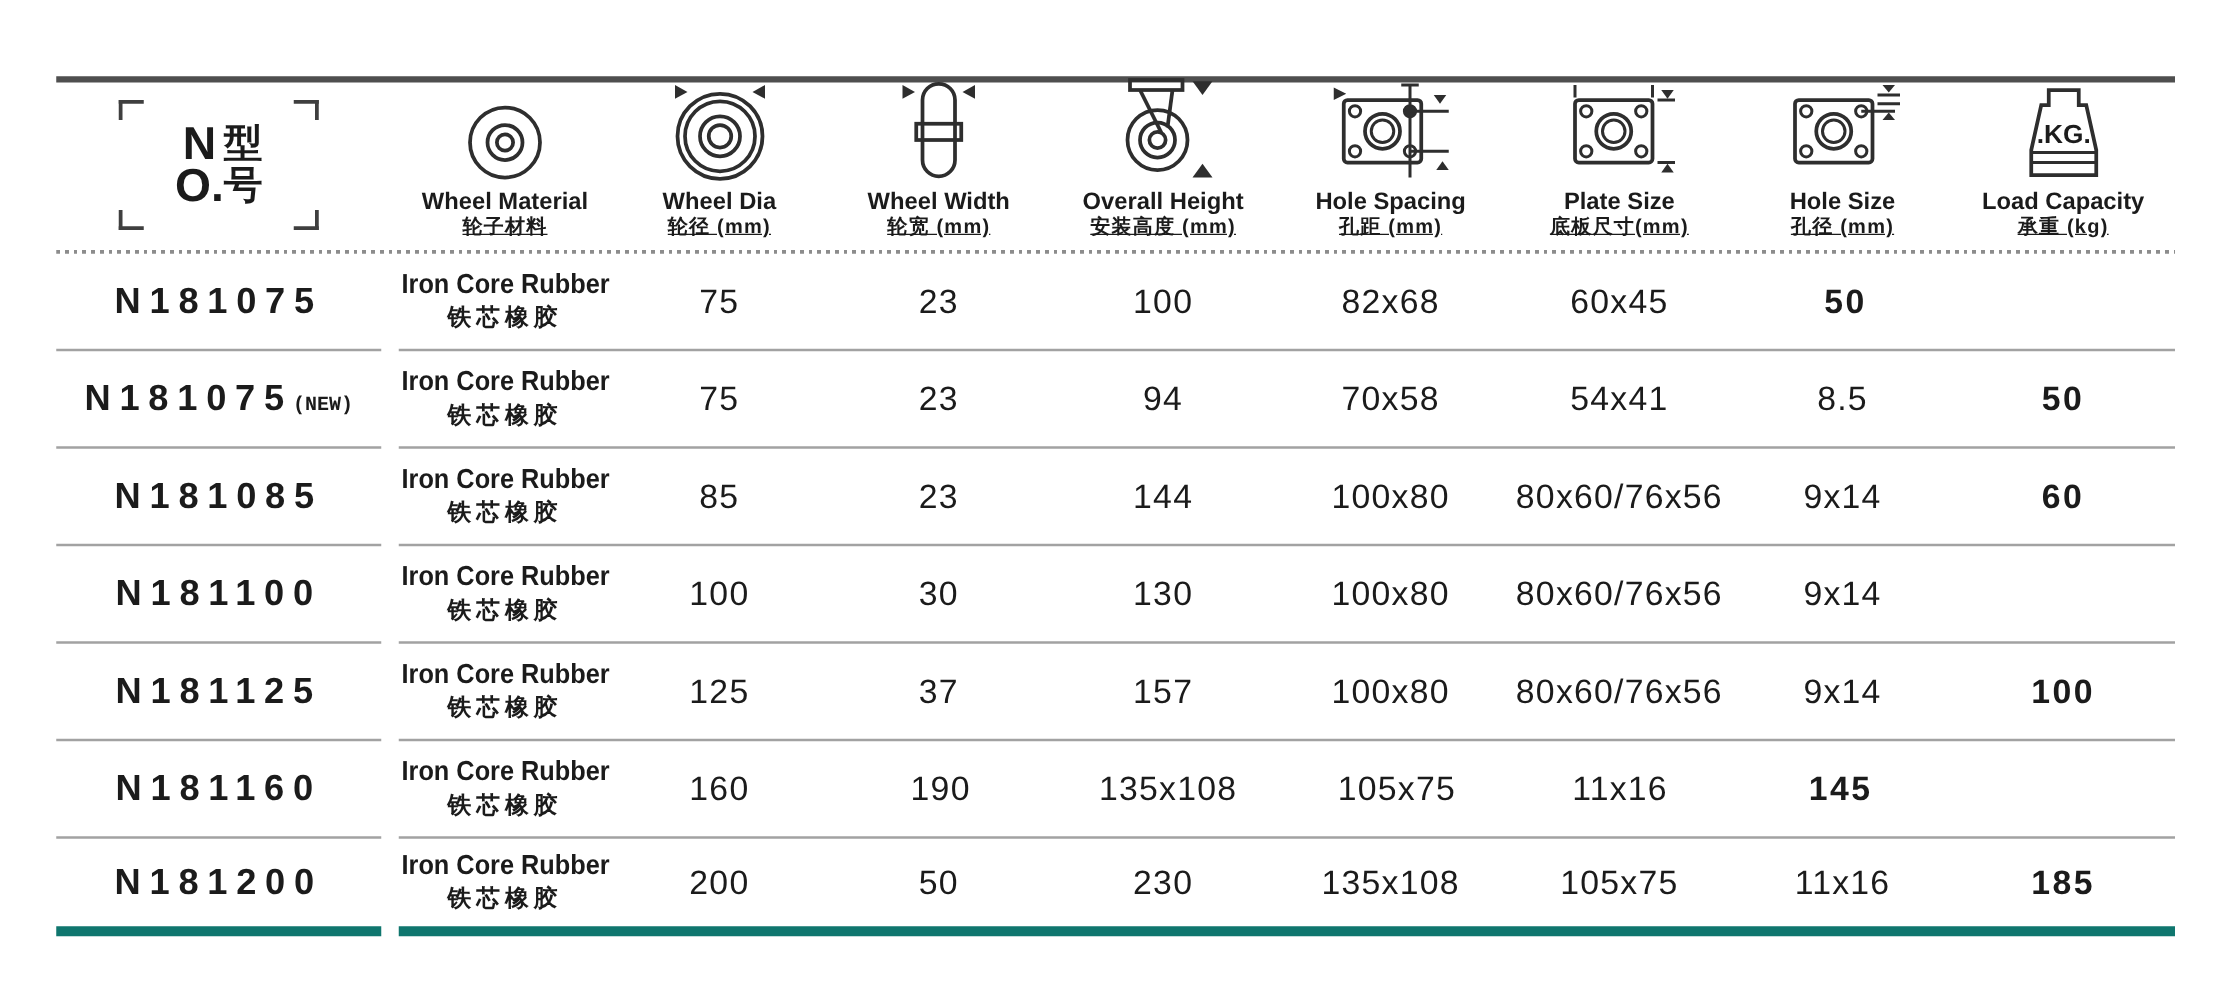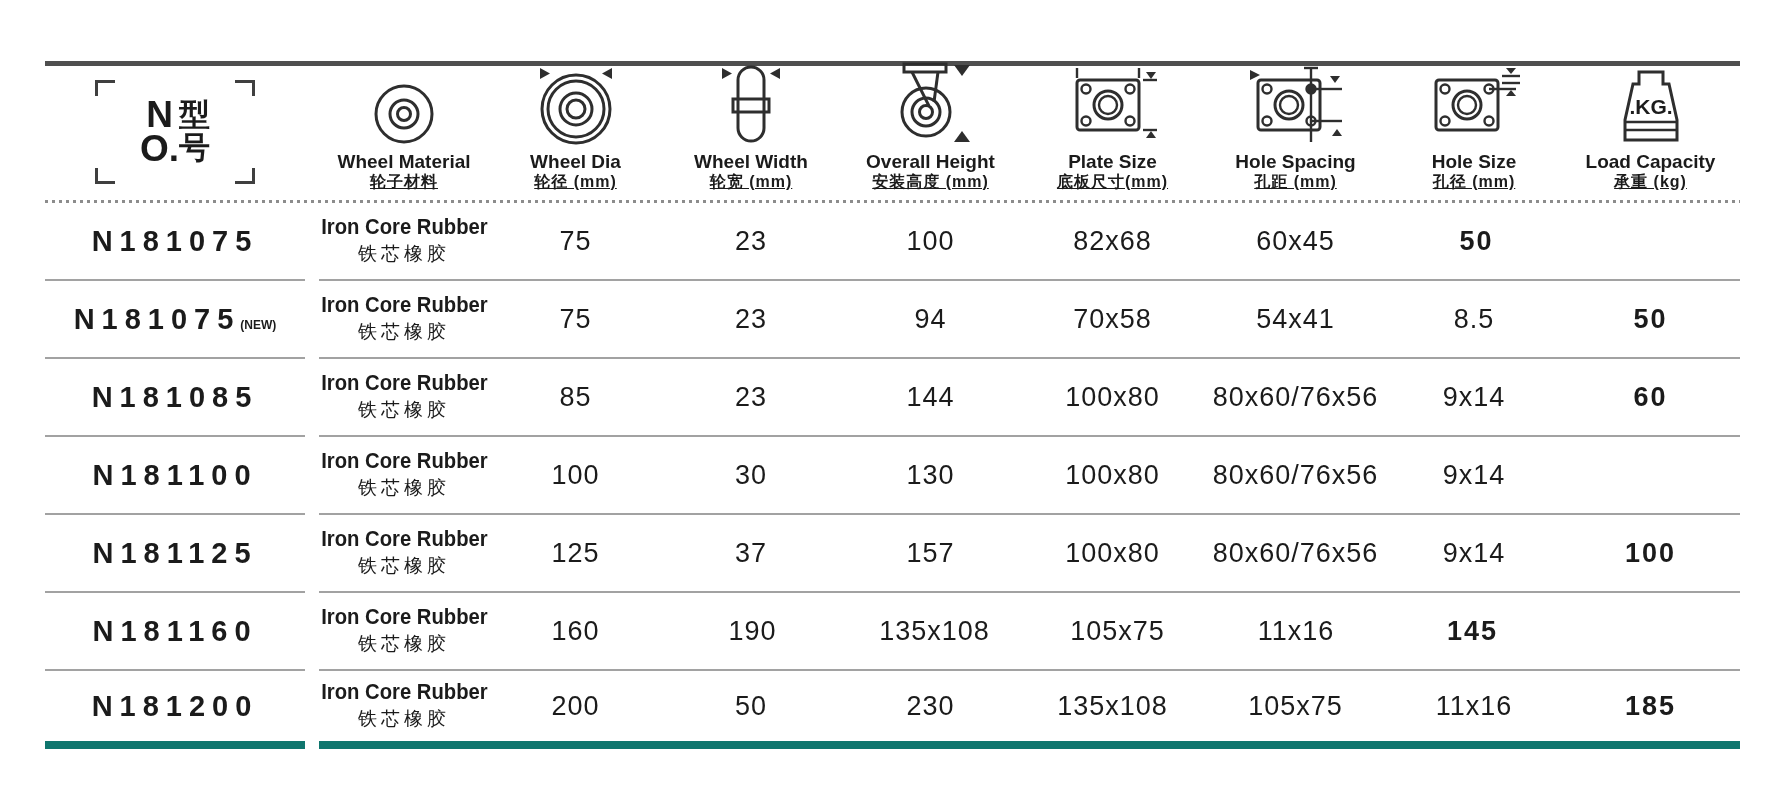--- a/index.html
+++ b/index.html
@@ -26,23 +26,23 @@
 
   .hcell { display:flex; flex-direction:column; align-items:center; justify-content:flex-end;
            box-sizing:border-box; padding-bottom:6px; }
   .hicon { display:flex; align-items:flex-end; justify-content:center; margin-bottom:5px; }
   .hen { font-weight:bold; font-size:19px; line-height:1.12; white-space:nowrap; }
   .hzh { font-weight:bold; font-size:16px; line-height:1.25; letter-spacing:1px; white-space:nowrap;text-decoration:underline; }
 
   .cell { display:flex; flex-direction:column; align-items:center; justify-content:center; box-sizing:border-box; }
   .model-wrap { display:flex; align-items:baseline; }
   .model { font-weight:bold; font-size:29px; letter-spacing:7px; white-space:nowrap; }
-  .suffix { font-weight:bold; font-size:12px; letter-spacing:0; white-space:nowrap; }
+  .suffix { font-weight:bold; font-size:16px; letter-spacing:0; white-space:nowrap;font-family:Liberation Mono, monospace; }
   .mat-en { font-weight:bold; font-size:22px; white-space:nowrap; transform:scaleX(.92); line-height:1.1; }
-  .mat-zh { font-weight:normal; font-size:19px; letter-spacing:4px; white-space:nowrap; margin-top:2px; }
+  .mat-zh { font-weight:bold; font-size:19px; letter-spacing:4px; white-space:nowrap; margin-top:2px; }
   .val { font-size:27px; letter-spacing:1px; white-space:nowrap; }
   .val.load { font-weight:bold; letter-spacing:2px; }
 
   .model-frame { position:relative; width:160px; height:104px;
                  display:flex; align-items:center; justify-content:center; }
   .corner { position:absolute; width:17px; height:13px; }
   .corner.tl{top:0;left:0;border-top:3px solid #3f3f3f;border-left:3px solid #3f3f3f}
   .corner.tr{top:0;right:0;border-top:3px solid #3f3f3f;border-right:3px solid #3f3f3f}
   .corner.bl{bottom:0;left:0;border-bottom:3px solid #3f3f3f;border-left:3px solid #3f3f3f}
   .corner.br{bottom:0;right:0;border-bottom:3px solid #3f3f3f;border-right:3px solid #3f3f3f}
@@ -130,42 +130,20 @@
             <path class="ln" d="M54,14 L50,44"></path>
             <circle class="ln" cx="42" cy="54" r="24"></circle>
             <circle class="ln" cx="42" cy="54" r="14"></circle>
             <circle class="ln" cx="42" cy="54" r="6.5"></circle>
             <path class="fl" d="M70,7 L86,7 L78,18 Z"></path>
             <path class="fl" d="M70,84 L86,84 L78,73 Z"></path>
           </svg>
         </div>
         <div class="hen">Overall Height</div>
         <div class="hzh">安装高度 (mm)</div>
-      </div>
-
-      <div class="hcell c6">
-        <div class="hicon">
-          <svg width="100" height="80" viewBox="0 0 100 80">
-            <path class="ln2" d="M14,2 L14,12"></path>
-            <path class="ln2" d="M76,2 L76,12"></path>
-            <path class="ln2" d="M80,14 L94,14"></path>
-            <path class="fl" d="M83,6 L93,6 L88,13 Z"></path>
-            <path class="ln2" d="M80,64 L94,64"></path>
-            <path class="fl" d="M83,72 L93,72 L88,65 Z"></path>
-            <rect class="ln" x="14" y="14" width="62" height="50" rx="3"></rect>
-            <circle class="ln2" cx="23" cy="23" r="4.5"></circle>
-            <circle class="ln2" cx="67" cy="23" r="4.5"></circle>
-            <circle class="ln2" cx="23" cy="55" r="4.5"></circle>
-            <circle class="ln2" cx="67" cy="55" r="4.5"></circle>
-            <circle class="ln" cx="45" cy="39" r="14"></circle>
-            <circle class="ln2" cx="45" cy="39" r="9"></circle>
-          </svg>
-        </div>
-        <div class="hen">Plate Size</div>
-        <div class="hzh">底板尺寸(mm)</div>
       </div>
 
       <div class="hcell c7">
         <div class="hicon">
           <svg width="104" height="80" viewBox="0 0 104 80">
             <path class="fl" d="M6,4 L16,9 L6,14 Z"></path>
             <rect class="ln" x="14" y="14" width="62" height="50" rx="3"></rect>
             <circle class="ln2" cx="23" cy="23" r="4.5"></circle>
             <circle class="ln2" cx="67" cy="23" r="4.5"></circle>
             <circle class="ln2" cx="23" cy="55" r="4.5"></circle>
@@ -178,20 +156,42 @@
             <path class="ln2" d="M67,23 L98,23"></path>
             <path class="fl" d="M86,10 L96,10 L91,17 Z"></path>
             <path class="ln2" d="M67,55 L98,55"></path>
             <path class="fl" d="M88,70 L98,70 L93,63 Z"></path>
           </svg>
         </div>
         <div class="hen">Hole Spacing</div>
         <div class="hzh">孔距 (mm)</div>
       </div>
 
+      <div class="hcell c6">
+        <div class="hicon">
+          <svg width="100" height="80" viewBox="0 0 100 80">
+            <path class="ln2" d="M14,2 L14,12"></path>
+            <path class="ln2" d="M76,2 L76,12"></path>
+            <path class="ln2" d="M80,14 L94,14"></path>
+            <path class="fl" d="M83,6 L93,6 L88,13 Z"></path>
+            <path class="ln2" d="M80,64 L94,64"></path>
+            <path class="fl" d="M83,72 L93,72 L88,65 Z"></path>
+            <rect class="ln" x="14" y="14" width="62" height="50" rx="3"></rect>
+            <circle class="ln2" cx="23" cy="23" r="4.5"></circle>
+            <circle class="ln2" cx="67" cy="23" r="4.5"></circle>
+            <circle class="ln2" cx="23" cy="55" r="4.5"></circle>
+            <circle class="ln2" cx="67" cy="55" r="4.5"></circle>
+            <circle class="ln" cx="45" cy="39" r="14"></circle>
+            <circle class="ln2" cx="45" cy="39" r="9"></circle>
+          </svg>
+        </div>
+        <div class="hen">Plate Size</div>
+        <div class="hzh">底板尺寸(mm)</div>
+      </div>
+
       <div class="hcell c8">
         <div class="hicon">
           <svg width="100" height="80" viewBox="0 0 100 80">
             <rect class="ln" x="12" y="14" width="62" height="50" rx="3"></rect>
             <circle class="ln2" cx="21" cy="23" r="4.5"></circle>
             <circle class="ln2" cx="65" cy="23" r="4.5"></circle>
             <circle class="ln2" cx="21" cy="55" r="4.5"></circle>
             <circle class="ln2" cx="65" cy="55" r="4.5"></circle>
             <circle class="ln" cx="43" cy="39" r="14"></circle>
             <circle class="ln2" cx="43" cy="39" r="9"></circle>

